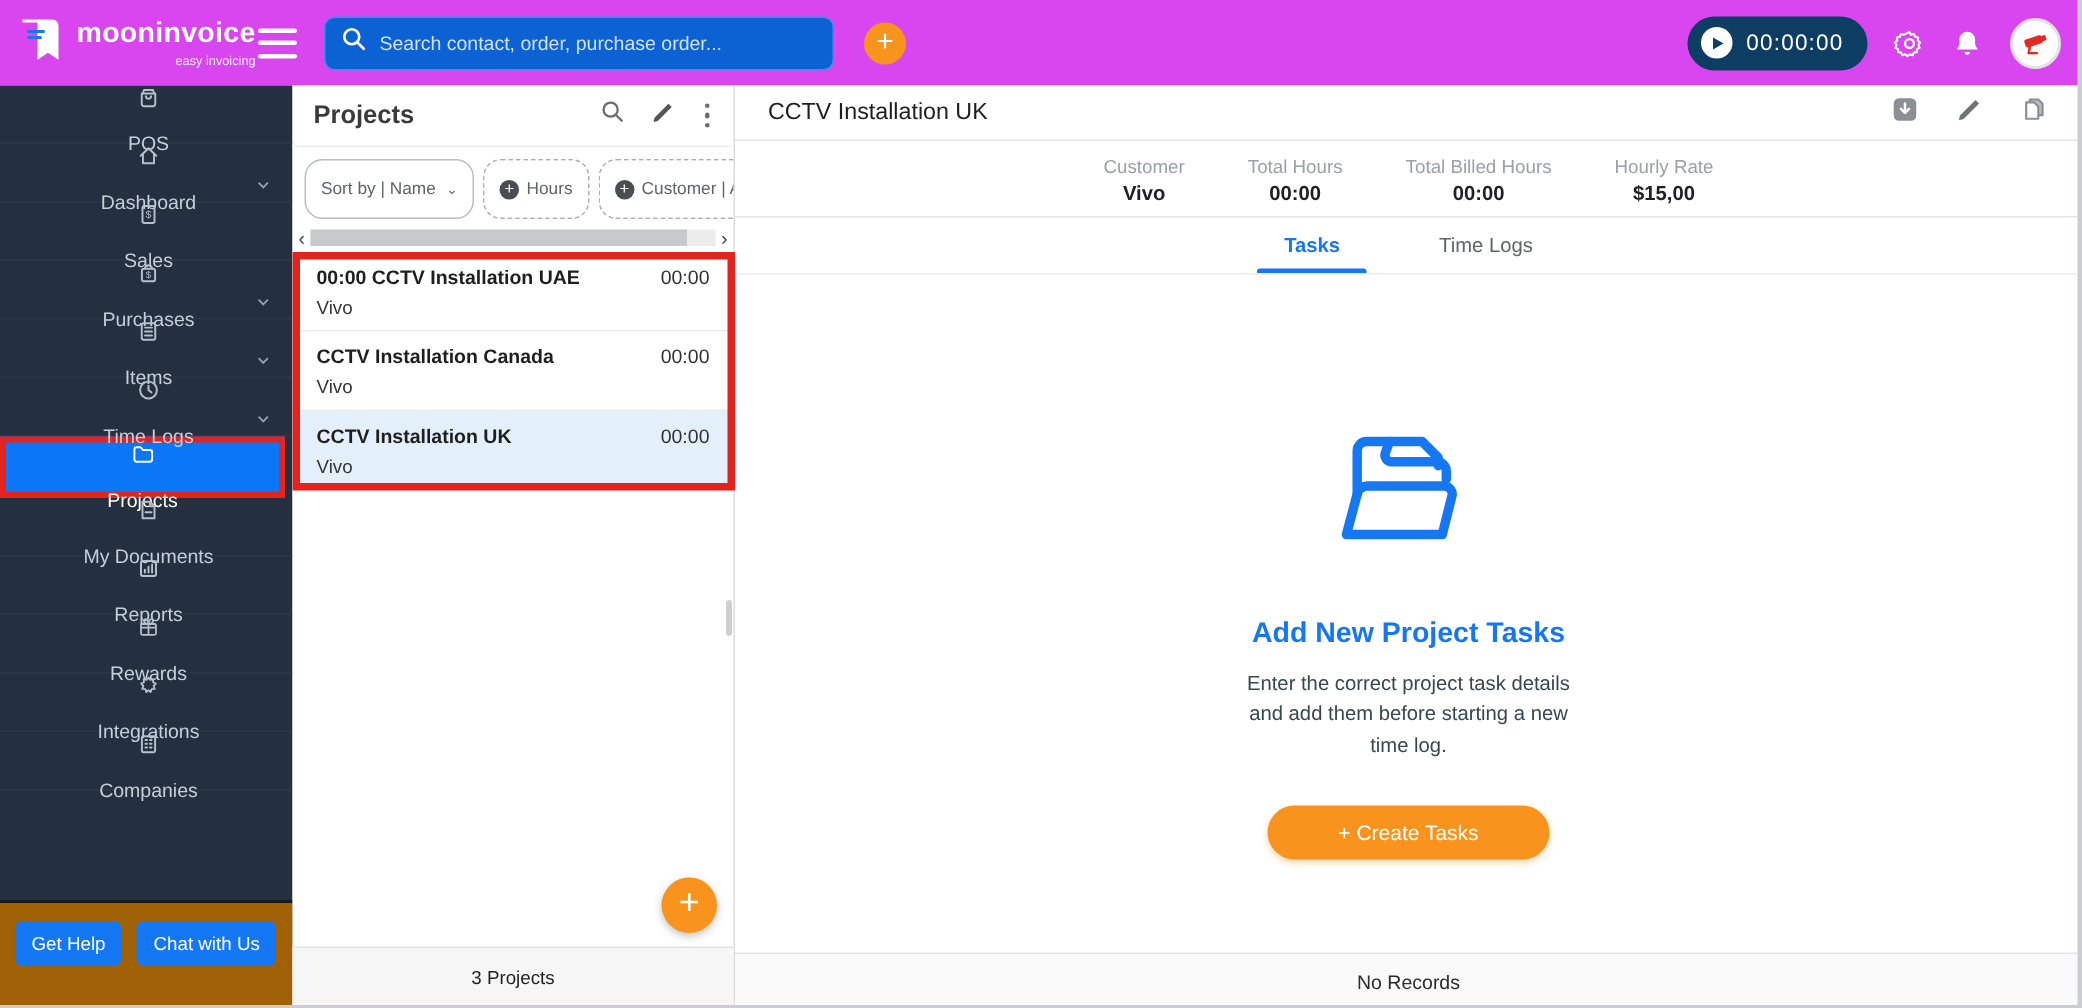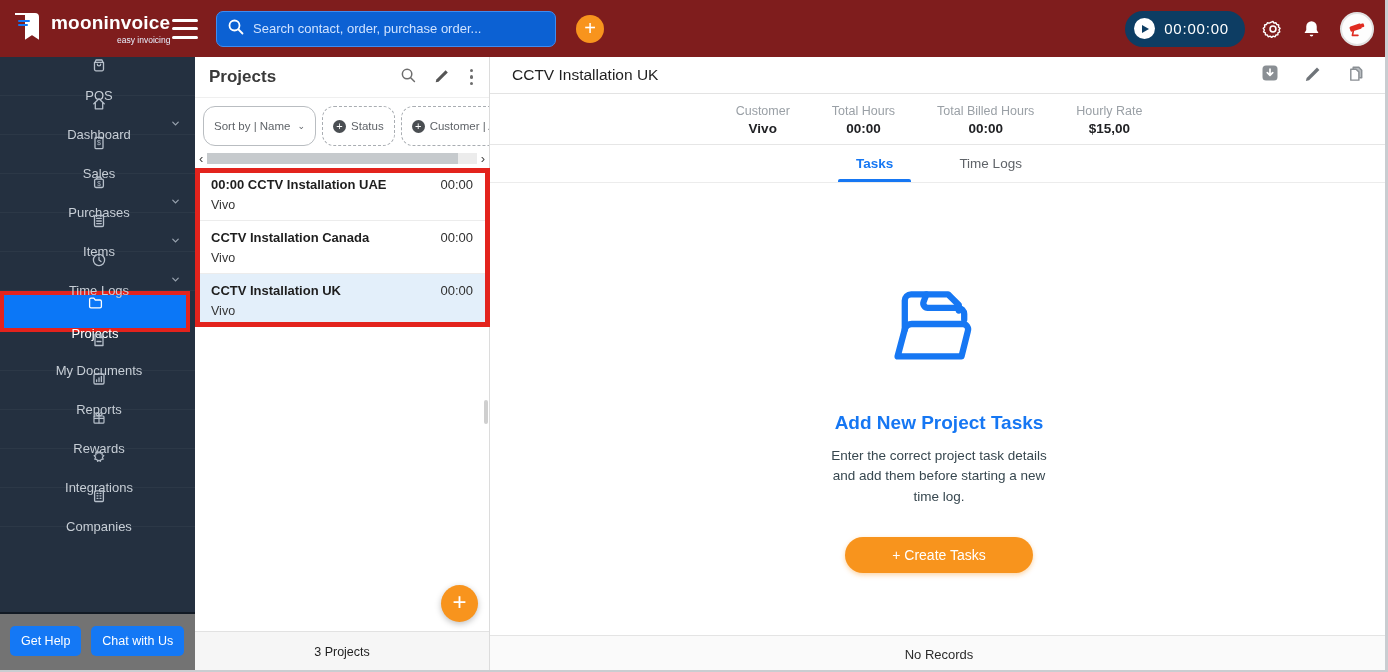--- a/index.html
+++ b/index.html
@@ -1,21 +1,21 @@
 <!DOCTYPE html>
 <html><head>
 <meta charset="utf-8">
 <style>
   * { margin:0; padding:0; box-sizing:border-box; }
   html,body { width:1388px; height:672px; overflow:hidden; }
   body { font-family:"Liberation Sans", sans-serif; background:#fff; position:relative; }
   .app { width:1388px; height:672px; display:flex; flex-direction:column; position:relative; }
 
   
-  .topbar { height:57px; background:#7f1d1d; display:flex; align-items:center; padding:0 14px 0 12px; flex:0 0 auto; }
+  .topbar { height:57px; background:#d946ef; display:flex; align-items:center; padding:0 14px 0 12px; flex:0 0 auto; }
   .logo { display:flex; align-items:center; gap:9px; width:150px; }
   .logo-icon { width:30px; height:34px; position:relative; }
   .logo-text .brand { color:#fff; font-size:19px; font-weight:bold; letter-spacing:.2px; line-height:1; }
   .logo-text .tag { color:#e8f1ff; font-size:8.5px; text-align:right; display:block; margin-top:2px; }
   .hamburger { width:26px; height:20px; display:flex; flex-direction:column; justify-content:space-between; margin:0 18px 0 10px; cursor:pointer; }
   .hamburger span { height:3px; background:#fff; border-radius:2px; }
   .searchbar { width:340px; height:36px; background:#0c61d3; border:1px solid #3f8cf0; border-radius:7px; display:flex; align-items:center; padding:0 10px; gap:8px; }
   .searchbar input { background:transparent; border:none; outline:none; color:#fff; font-size:13px; width:100%; font-family:"Liberation Sans",sans-serif; }
   .searchbar input::placeholder { color:#cfe2ff; }
   .add-fab-top { width:28px; height:28px; border-radius:50%; background:#f8941d; color:#fff; font-size:20px; display:flex; align-items:center; justify-content:center; margin-left:20px; border:none; cursor:pointer; line-height:1; padding-bottom:2px; }
@@ -30,21 +30,21 @@
   
   .body { flex:1; display:flex; min-height:0; }
 
   
   .sidebar { width:195px; background:#243040; display:flex; flex-direction:column; flex:0 0 auto; }
   .nav { flex:1; }
   .nav-item { height:39px; display:flex; align-items:center; padding:0 14px 0 17px; gap:15px; color:#c7ced6; font-size:13px; cursor:pointer; border-bottom:1px solid #2c3847;flex-direction:column; }
   .nav-item svg { flex:0 0 auto; }
   .nav-item .chev { margin-left:auto; opacity:.8; }
   .nav-item.active { background:#0b77f7; color:#fff; border:4px solid #e3231d; height:41px; margin-right:5px; padding-left:14px; }
-  .sidebar-bottom { background:#737373; border-top:2px solid #121a24; padding:12px 10px 16px; display:flex; gap:10px; }
+  .sidebar-bottom { background:#a16207; border-top:2px solid #121a24; padding:12px 10px 28px; display:flex; gap:10px; }
   .side-btn { background:#1478f5; color:#fff; border:none; border-radius:5px; font-size:12.5px; padding:8px 11px; cursor:pointer; font-family:"Liberation Sans",sans-serif; }
 
   
   .list-panel { width:295px; border-right:1px solid #dcdcdc; display:flex; flex-direction:column; background:#fff; position:relative; flex:0 0 auto; }
   .panel-head { height:41px; display:flex; align-items:center; padding:0 14px; border-bottom:1px solid #efefef; flex:0 0 auto; }
   .panel-title { font-size:17px; font-weight:bold; color:#3a3a3a; }
   .panel-head-icons { margin-left:auto; display:flex; align-items:center; gap:17px; color:#6d6d6d; }
   .panel-head-icons .pi { cursor:pointer; }
   .kebab { display:flex; flex-direction:column; gap:3px; cursor:pointer; padding:2px; }
   .kebab i { width:3.5px; height:3.5px; background:#6d6d6d; border-radius:50%; }
@@ -290,21 +290,21 @@
         </span>
       </div>
 
       <div class="chips-row">
         <span class="chip solid">
           <span>Sort by | Name</span>
           <span class="cv">⌄</span>
         </span>
         <span class="chip dashed">
           <span class="plus-dot">+</span>
-          <span>Status</span>
+          <span>Hours</span>
         </span>
         <span class="chip dashed">
           <span class="plus-dot">+</span>
           <span>Customer | All</span>
         </span>
       </div>
 
       <div class="hscroll">
         <span class="hs-arrow">‹</span>
         <span class="hs-track">

